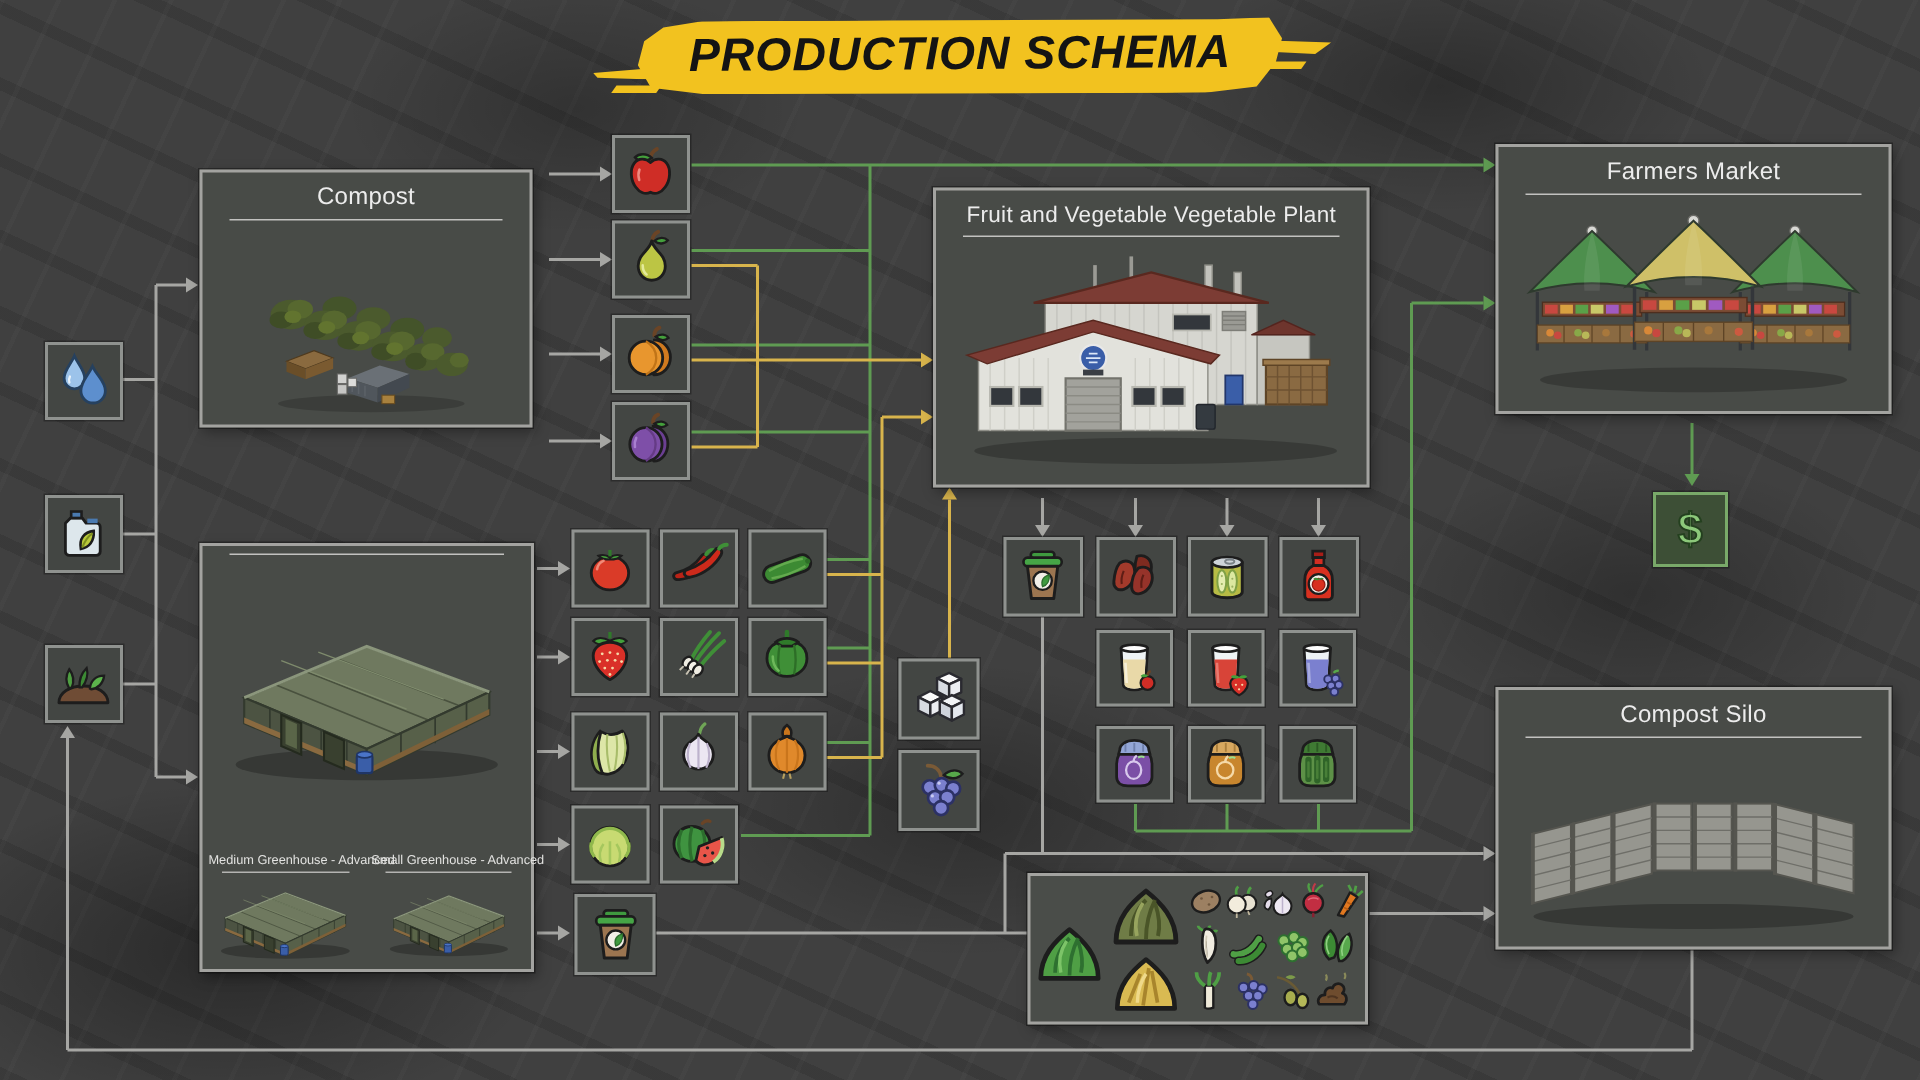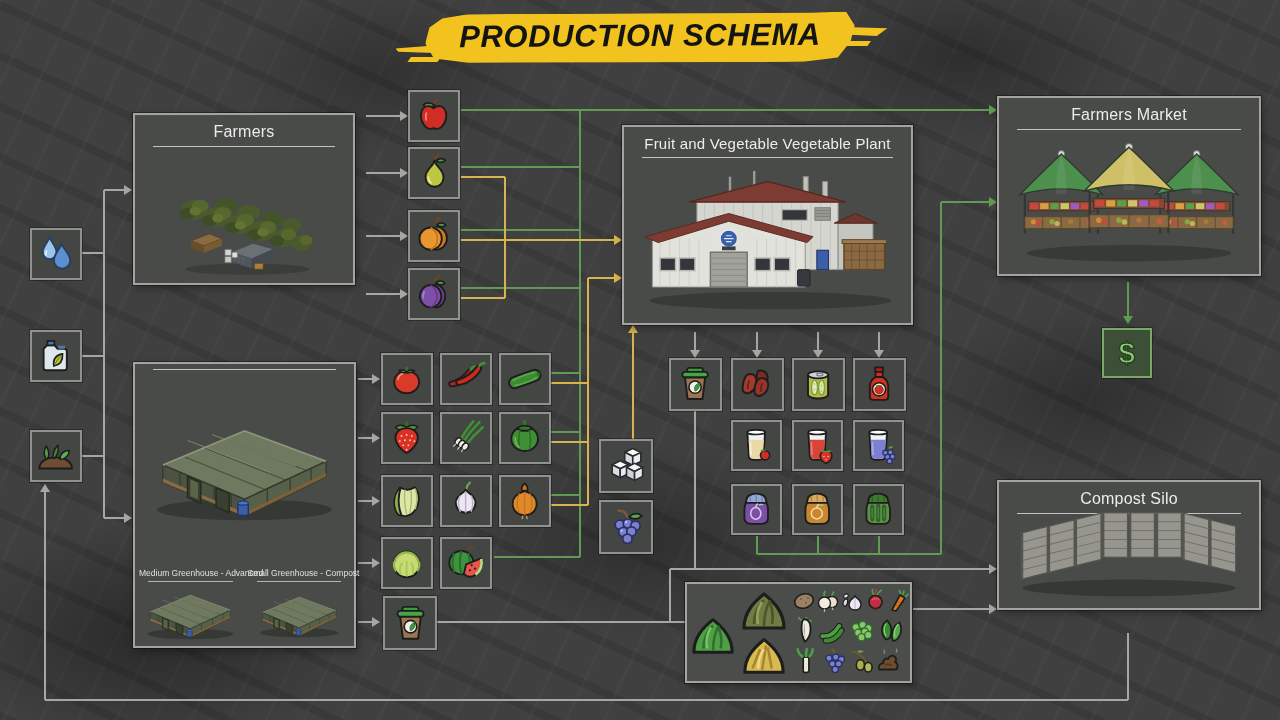--- a/index.html
+++ b/index.html
@@ -117,21 +117,21 @@
     <div class="streak s-l1"></div>
     <div class="streak s-l2"></div>
     <div class="streak s-r1"></div>
     <div class="streak s-r2"></div>
     <div class="banner-core">
       <h1>PRODUCTION SCHEMA</h1>
     </div>
   </div>
 
   <div class="panel" style="left:133px;top:113px;width:222px;height:172px">
-    <div class="panel-title">Farmers</div>
+    <div class="panel-title">Compost</div>
     <div class="panel-rule"></div>
     <div class="art art-orchard">
       <svg viewBox="0 0 210 150" preserveAspectRatio="xMidYMid meet">
         <ellipse cx="110" cy="136" rx="88" ry="8" fill="rgba(0,0,0,0.18)"></ellipse>
         <g>
           <g>
               <ellipse cx="80" cy="46" rx="16" ry="11" fill="#44542a"></ellipse>
               <ellipse cx="112" cy="56" rx="16" ry="11" fill="#4b5a2d"></ellipse>
               <ellipse cx="144" cy="66" rx="16" ry="11" fill="#44542a"></ellipse>
               <ellipse cx="172" cy="74" rx="14" ry="10" fill="#4b5a2d"></ellipse>
@@ -200,21 +200,21 @@
       <div class="gh-variant">
         <div class="gh-variant-label">Medium Greenhouse - Advanced</div>
         <div class="gh-variant-rule"></div>
         <div class="gh-art-small">
           <svg viewBox="0 0 200 120" preserveAspectRatio="xMidYMid meet">
               <use href="#gh-scene"></use>
             </svg>
         </div>
       </div>
       <div class="gh-variant">
-        <div class="gh-variant-label">Small Greenhouse - Compost</div>
+        <div class="gh-variant-label">Small Greenhouse - Advanced</div>
         <div class="gh-variant-rule"></div>
         <div class="gh-art-small">
           <svg viewBox="0 0 210 120" preserveAspectRatio="xMidYMid meet">
               <use href="#gh-scene" x="10" y="6" width="190" height="110"></use>
             </svg>
         </div>
       </div>
     </div>
   </div>
 
@@ -266,21 +266,21 @@
     <div class="art art-market">
       <svg viewBox="0 0 250 140" preserveAspectRatio="xMidYMid meet">
         <ellipse cx="125" cy="126" rx="112" ry="9" fill="rgba(0,0,0,0.22)"></ellipse>
         <use href="#tent" x="0" y="10" width="102" height="104" style="color:#4d8f4d"></use>
         <use href="#tent" x="148" y="10" width="102" height="104" style="color:#4d8f4d"></use>
         <use href="#tent" x="70" y="2" width="110" height="112" style="color:#cfc068"></use>
       </svg>
     </div>
   </div>
 
-  <div class="panel" style="left:997px;top:480px;width:264px;height:130px">
+  <div class="panel" style="left:997px;top:458px;width:264px;height:175px">
     <div class="panel-title">Compost Silo</div>
     <div class="panel-rule"></div>
     <div class="art art-silo">
       <svg viewBox="0 0 250 125" preserveAspectRatio="xMidYMid meet">
         <ellipse cx="125" cy="112" rx="115" ry="9" fill="rgba(0,0,0,0.25)"></ellipse>
         <g transform="translate(8,52) skewY(-14)">
           <use href="#silo-panel" width="30" height="52"></use>
             <use href="#silo-panel" x="29" width="30" height="52"></use>
             <use href="#silo-panel" x="58" width="30" height="52"></use>
         </g>

